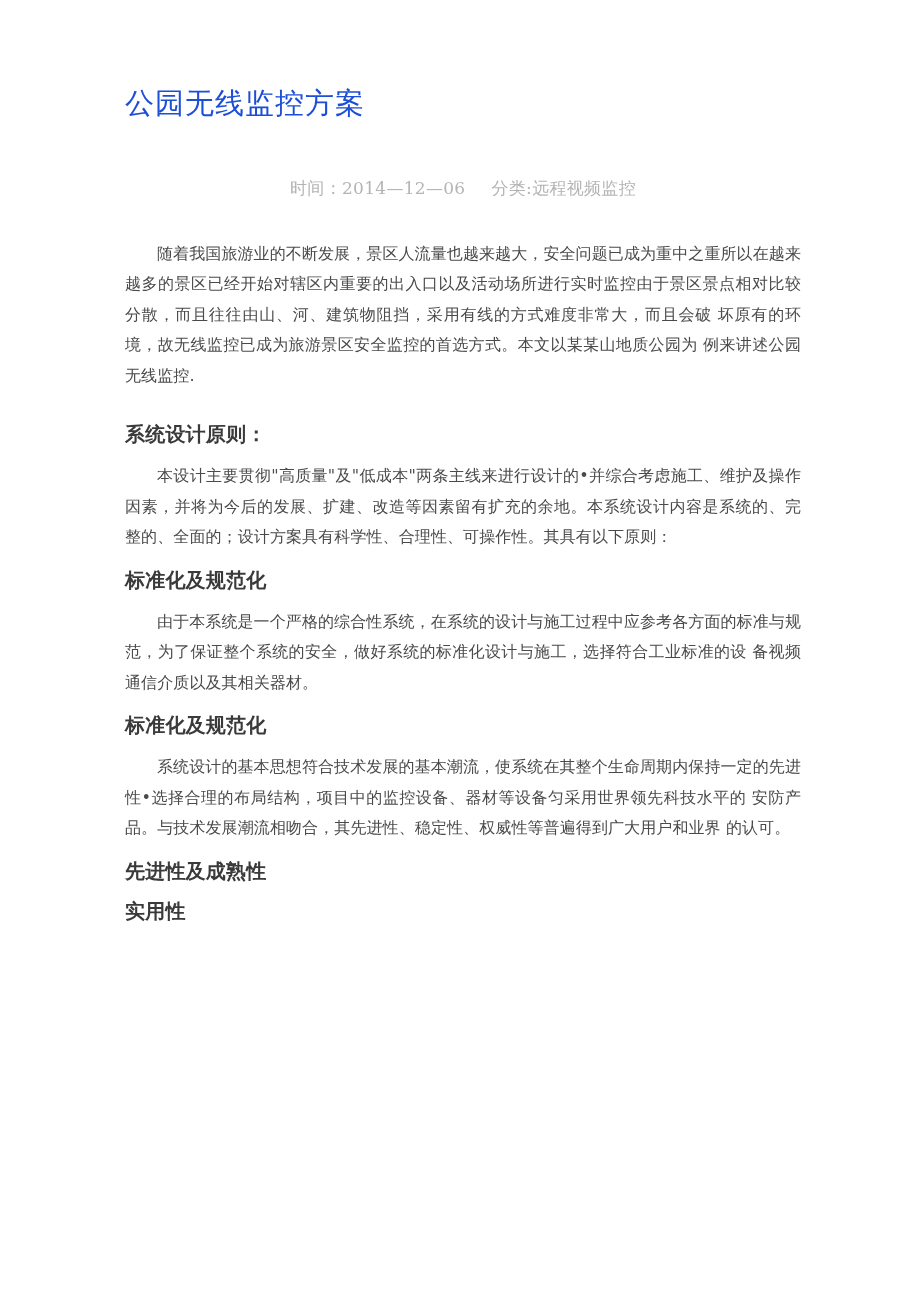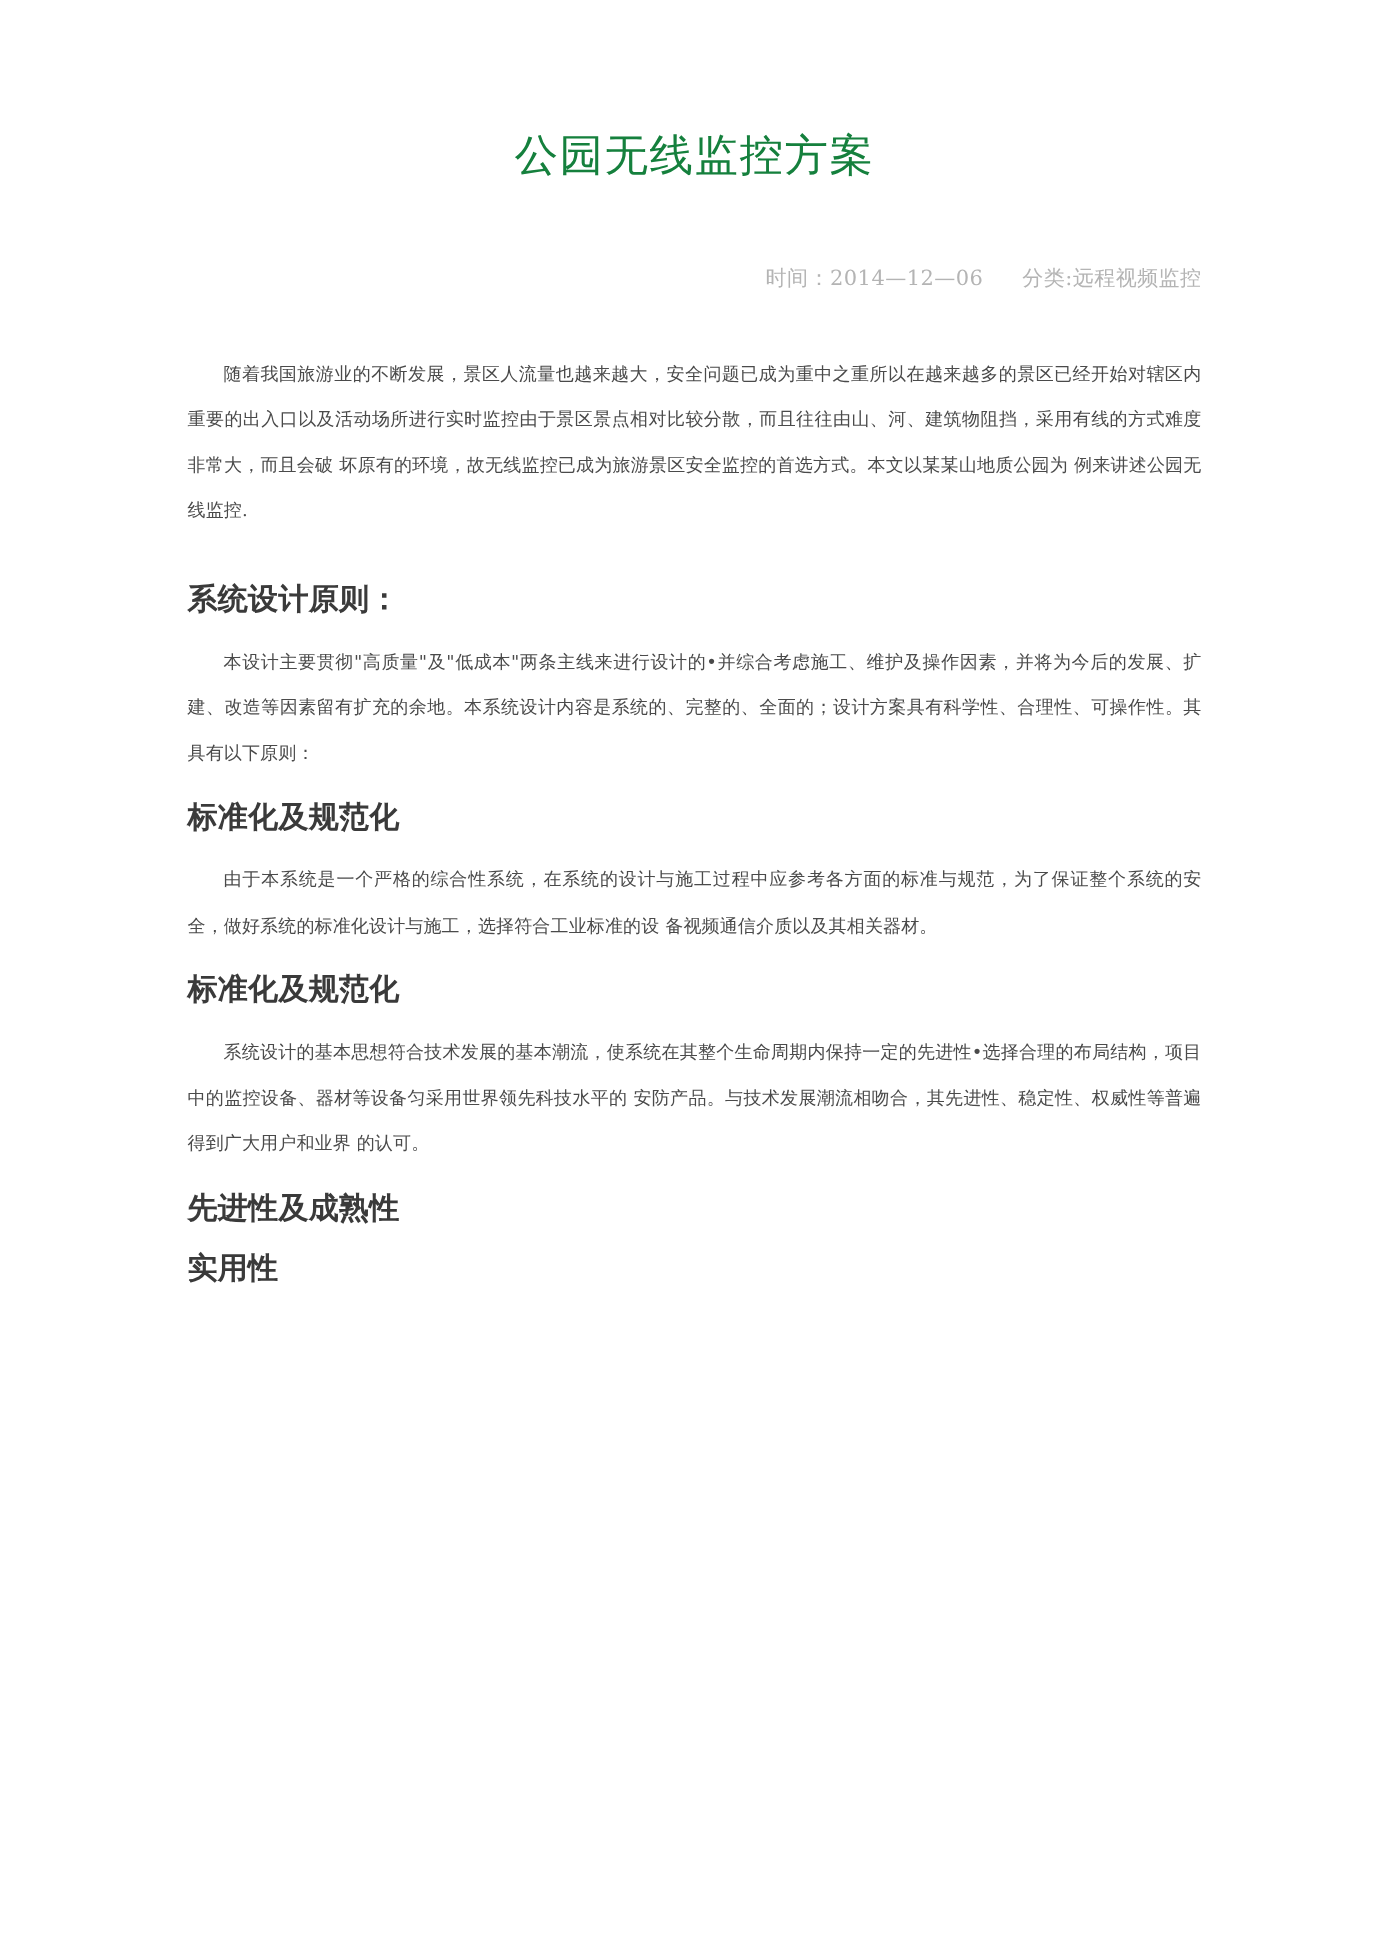--- a/index.html
+++ b/index.html
@@ -20,44 +20,44 @@
     overflow: hidden;
     box-sizing: border-box;
   }
   .content {
     position: absolute;
     left: 125px;
     top: 0;
     width: 676px;
   }
   .doc-title {
-    text-align: center;
+    text-align: left;
     font-size: 29px;
     font-weight: normal;
-    color: #15803d;
+    color: #1d4ed8;
     letter-spacing: 1px;
     margin: 0;
     padding-top: 86px;
     line-height: 1.2;
     font-family: "DejaVu Serif", "Liberation Serif", serif;
   }
   .meta {
-    text-align: right;
-    font-size: 14px;
+    text-align: center;
+    font-size: 17px;
     color: #b4b4b4;
     margin: 0;
     padding-top: 56px;
     letter-spacing: 0.3px;
   }
   .meta .meta-gap {
     display: inline-block;
     width: 26px;
   }
   .para {
-    font-size: 12px;
+    font-size: 16px;
     line-height: 30.5px;
     color: #4a4a4a;
     margin: 0;
     text-align: justify;
     text-justify: inter-ideograph;
     text-indent: 2em;
     letter-spacing: 0.1px;
   }
   .para.first-body {
     margin-top: 39px;

